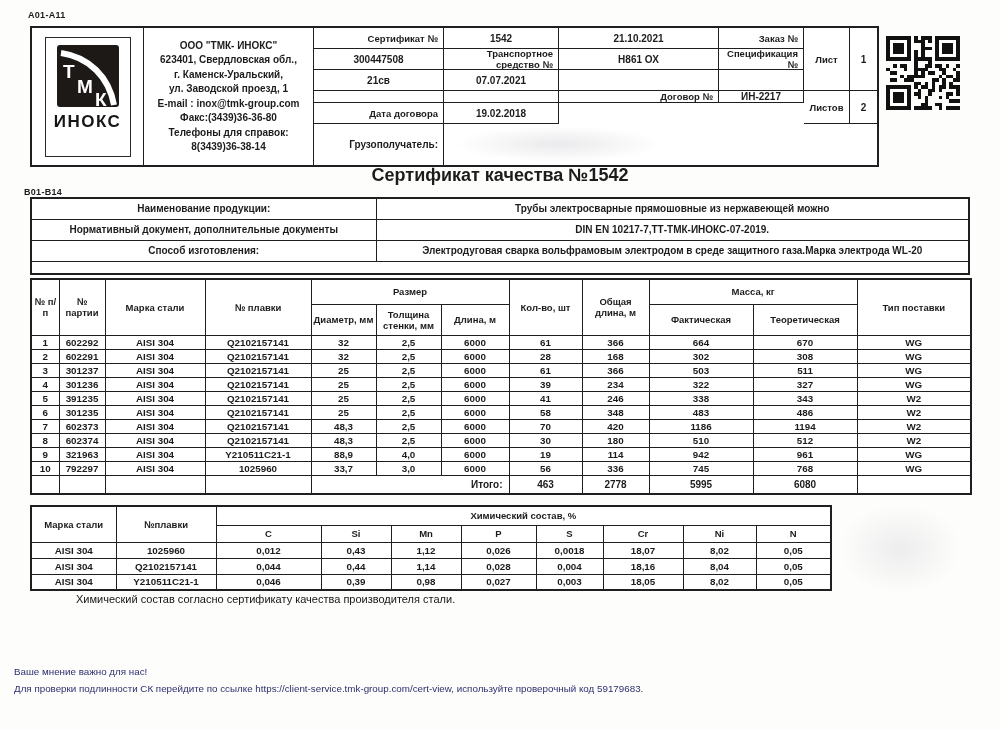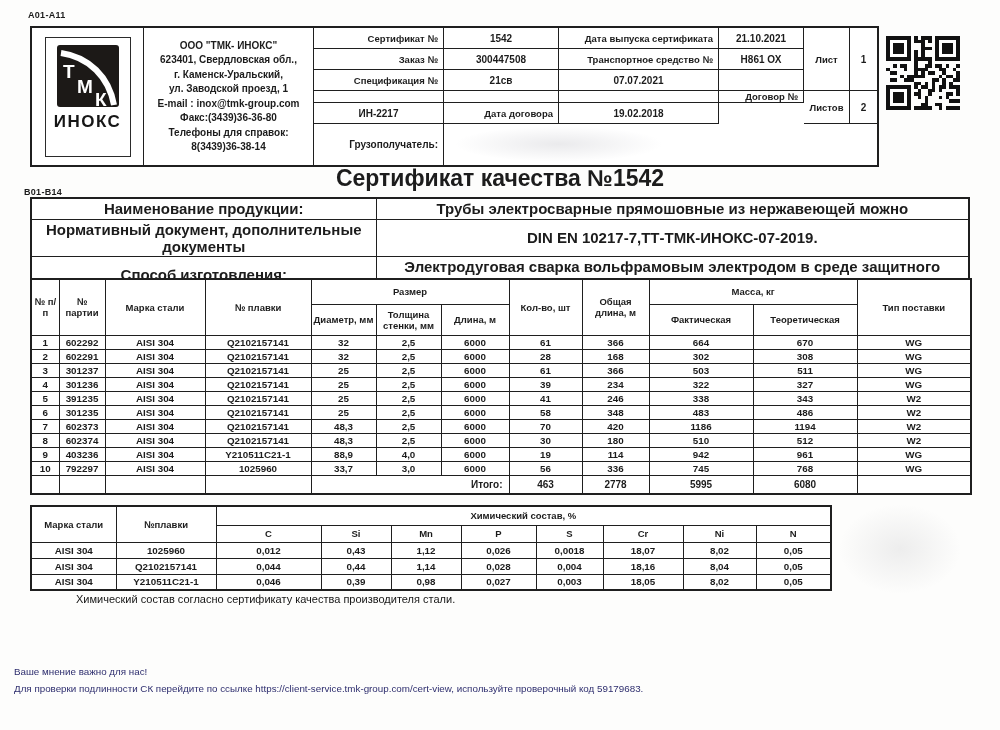--- a/index.html
+++ b/index.html
@@ -55,30 +55,30 @@
     display:flex;flex-direction:column;align-items:center;padding-top:7px;background:#fff;
   }
   .logo-mark{width:62px;height:62px;display:block;}
   .logo-text{font-size:17px;font-weight:700;letter-spacing:1.5px;margin-top:9px;color:#161616;}
 
   .qr{position:absolute;left:886px;top:36px;width:74px;height:74px;}
   .qr svg{width:100%;height:100%;}
 
   .page-title{
     position:absolute;left:0;top:165px;width:1000px;
-    text-align:center;font-size:23px;font-weight:700;
+    text-align:center;font-size:18px;font-weight:700;
   }
 
   
   table{border-collapse:collapse;position:absolute;background:#fff;table-layout:fixed;}
   td,th{border:1.5px solid var(--line);overflow:hidden;}
 
   
   .product-table{left:30px;top:197px;width:940px;border:2px solid var(--line);}
-  .product-table td{height:21px;font-size:15px;font-weight:700;text-align:center;padding:1px 8px;}
+  .product-table td{height:21px;font-size:10px;font-weight:700;text-align:center;padding:1px 8px;}
   .product-table .spacer-row td{height:13px;}
 
   
   .main-table{left:30px;top:278px;width:940px;border:2px solid var(--line);}
   .main-table th{font-size:9.5px;font-weight:700;padding:1px 2px;text-align:center;vertical-align:middle;line-height:11px;}
   .main-table thead tr:nth-child(1) th{height:25px;}
   .main-table thead tr:nth-child(2) th{height:31px;}
   .main-table td{font-size:9.8px;font-weight:700;text-align:center;height:14px;padding:0 2px;}
   .main-table .totals-row td{height:19px;font-size:10px;}
   .main-table .tot-label{text-align:right;padding-right:6px;}
@@ -137,21 +137,20 @@
   <div class="hc sheets-label">Листов</div>
   <div class="hc sheets-num">2</div>
 
   <div class="hc hl consignee-label">Грузополучатель:</div>
   <div class="hc consignee-value">
     <div class="smudge smudge-1" style="position:absolute;left:10px;top:2px;"></div>
   </div>
 
     <div class="hc hl">Сертификат №</div>
     <div class="hc hv">1542</div>
-    <div class="hc hl">Дата выпуска сертификата</div>
     <div class="hc hv">21.10.2021</div>
 
     <div class="hc hl">Заказ №</div>
     <div class="hc hv">300447508</div>
     <div class="hc hl">Транспортное средство №</div>
     <div class="hc hv">Н861 ОХ</div>
 
     <div class="hc hl">Спецификация №</div>
     <div class="hc hv">21св</div>
     <div class="hc hv">07.07.2021</div>
@@ -484,21 +483,21 @@
         <td>6000</td>
         <td>30</td>
         <td>180</td>
         <td>510</td>
         <td>512</td>
         <td>W2</td>
       </tr>
 
       <tr>
         <td>9</td>
-        <td>403236</td>
+        <td>321963</td>
         <td>AISI 304</td>
         <td>Y210511C21-1</td>
         <td>88,9</td>
         <td>4,0</td>
         <td>6000</td>
         <td>19</td>
         <td>114</td>
         <td>942</td>
         <td>961</td>
         <td>WG</td>

